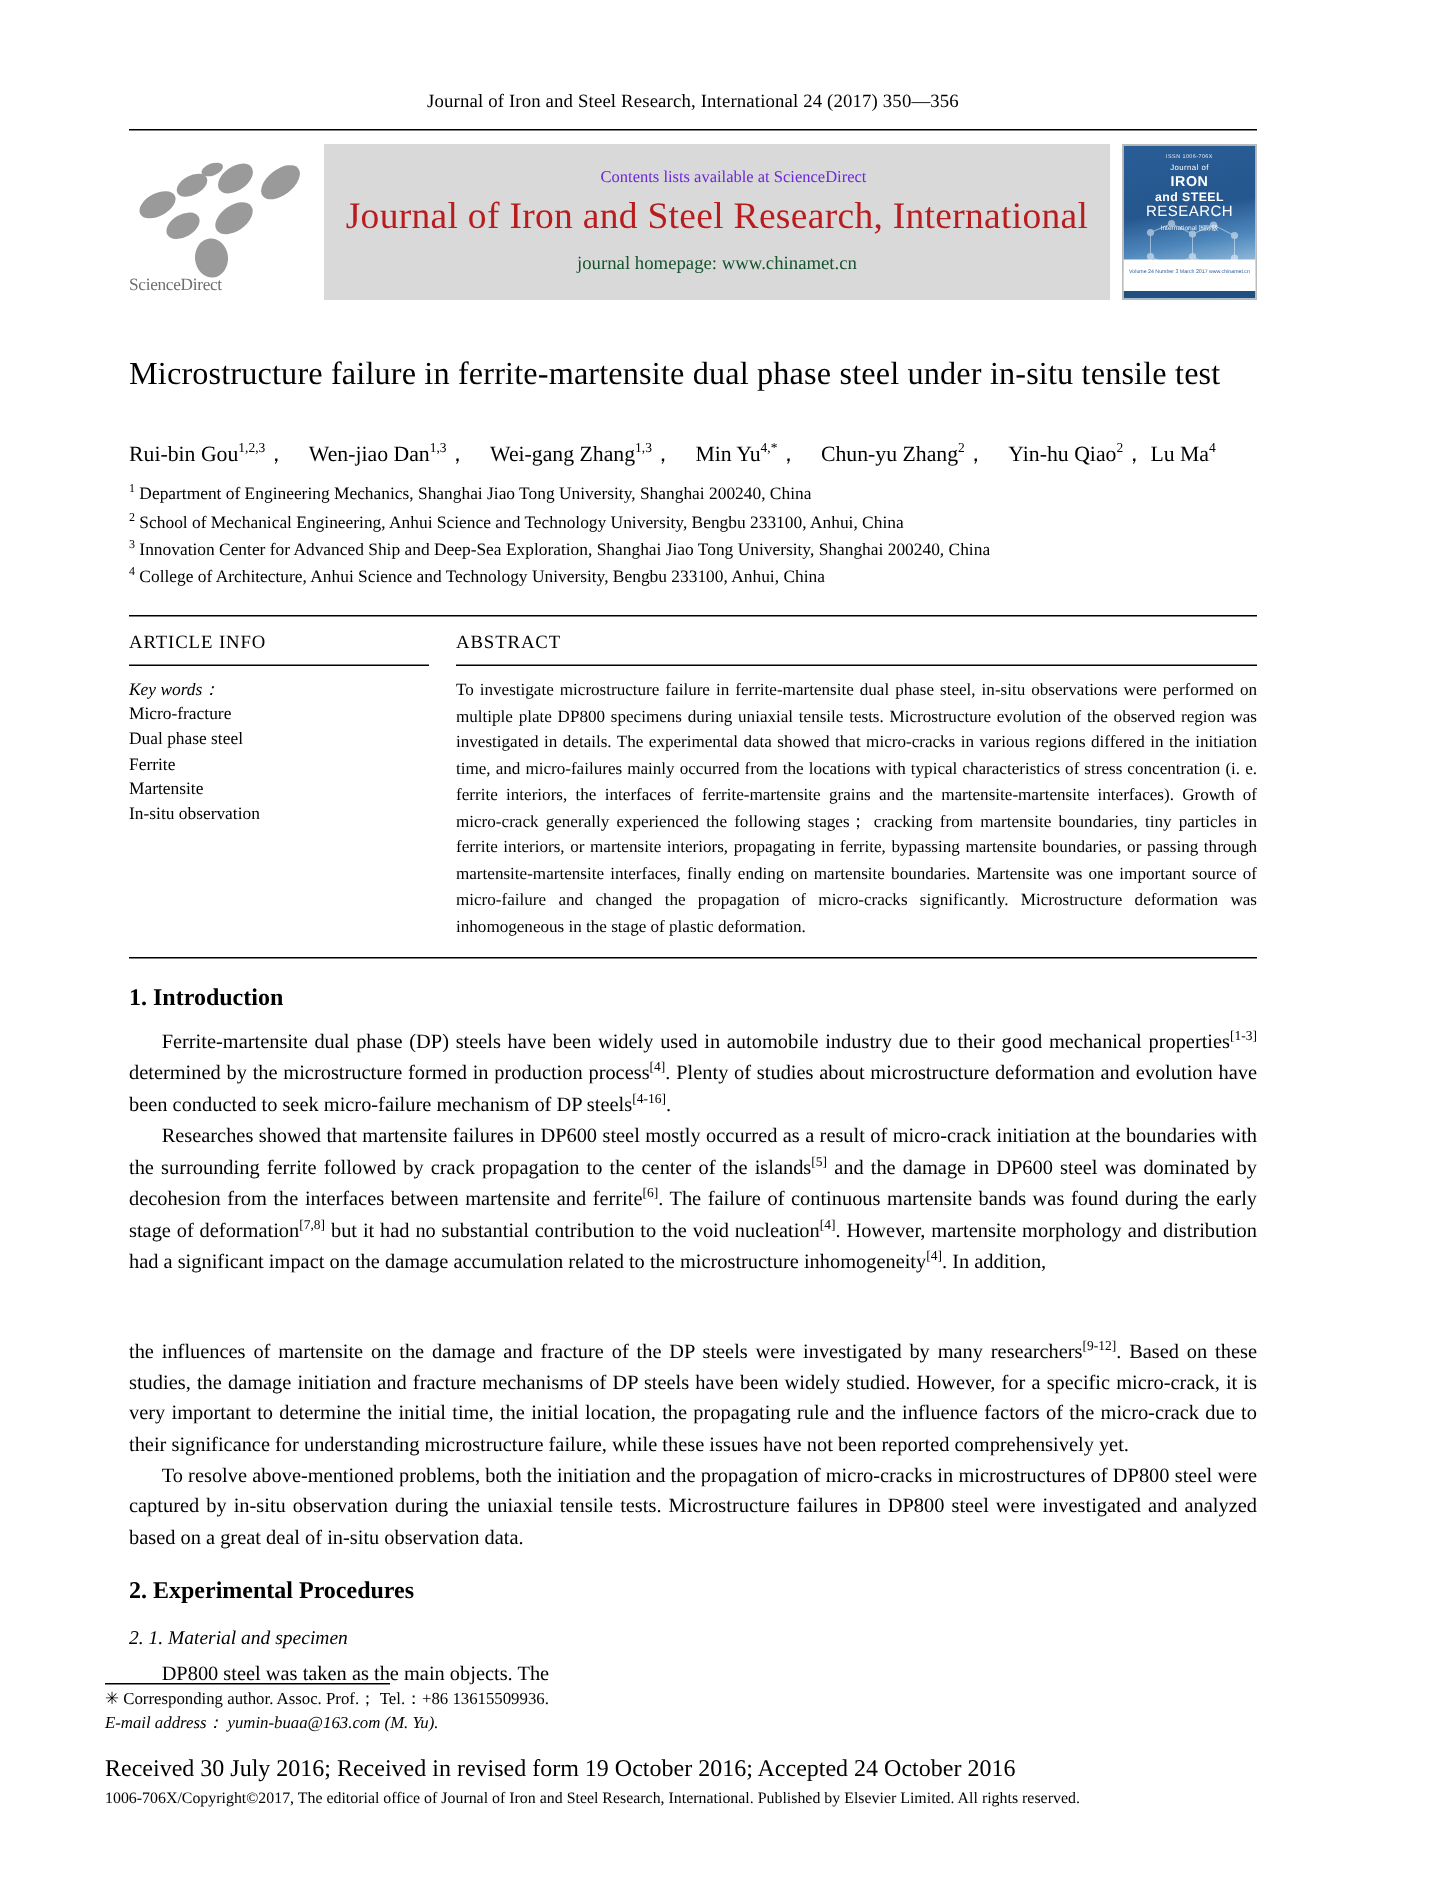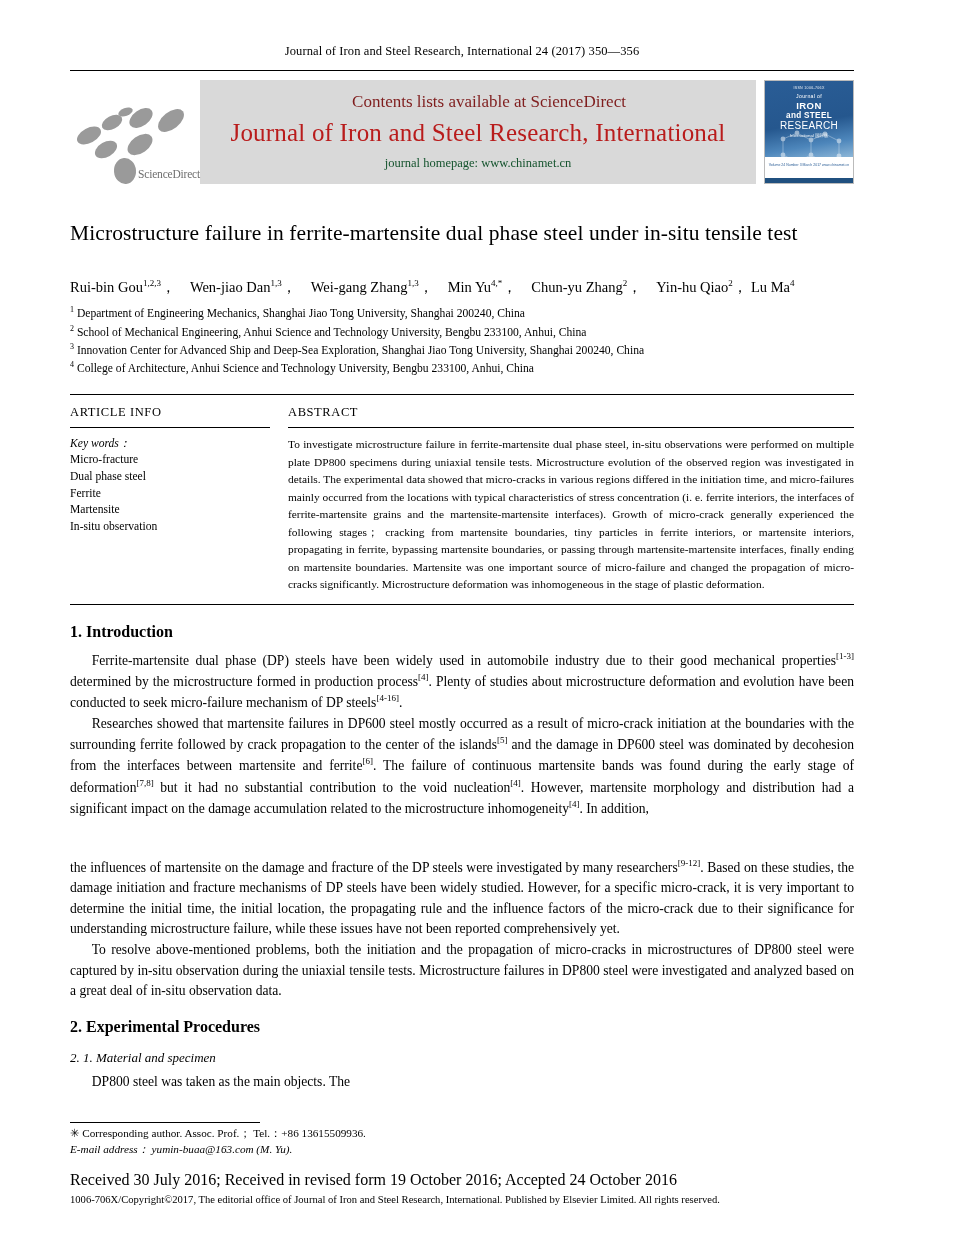--- a/index.html
+++ b/index.html
@@ -13,21 +13,21 @@
     font-family: "Liberation Serif", "DejaVu Serif", serif;
     color: #000;
     position: relative;
     overflow: hidden;
   }
   .page {
     width: 924px;
     height: 1260px;
     position: relative;
     box-sizing: border-box;
-    padding: 0;
+    padding: 16px;
   }
 
   
   .running-head {
     text-align: center;
     font-size: 12.5px;
     padding-top: 44px;
     letter-spacing: 0.1px;
   }
 
@@ -41,21 +41,22 @@
     margin: 9px 70px 0 70px;
     display: flex;
     align-items: stretch;
     height: 104px;
   }
   .sd-logo {
     width: 130px;
     flex: 0 0 130px;
     position: relative;
     display: flex;
-    align-items: flex-end;
+    flex-direction: column;
+    align-items: flex-start;
     justify-content: flex-end;
     padding-bottom: 4px;
   }
   .sd-ellipses {
     position: relative;
     width: 122px;
     height: 72px;
   }
   .sd-ellipses span {
     position: absolute;
@@ -83,22 +84,22 @@
     flex: 1 1 auto;
     background: #d9d9d9;
     display: flex;
     flex-direction: column;
     justify-content: center;
     align-items: center;
     text-align: center;
     padding: 6px 0 8px 0;
   }
   .contents-line {
-    font-size: 17px;
-    color: #7f1d1d;
+    font-size: 11px;
+    color: #6d28d9;
     margin-bottom: 7px;
     margin-left: 22px;
   }
   .journal-title-big {
     font-size: 25px;
     letter-spacing: 0.2px;
     color: #b91c1c;
     margin-bottom: 9px;
   }
   .homepage-line {

